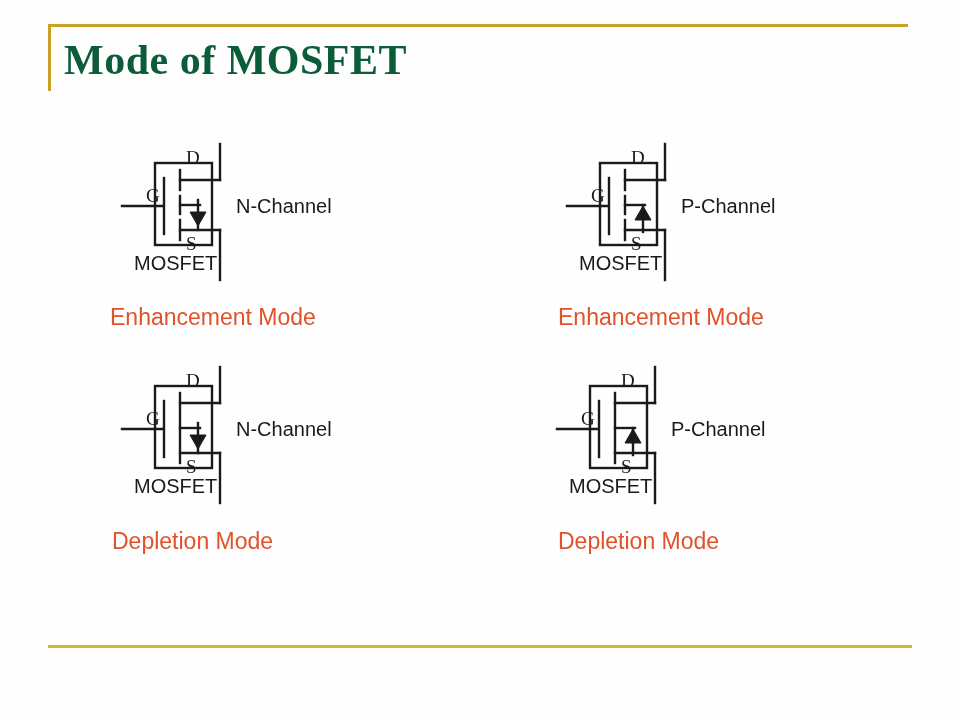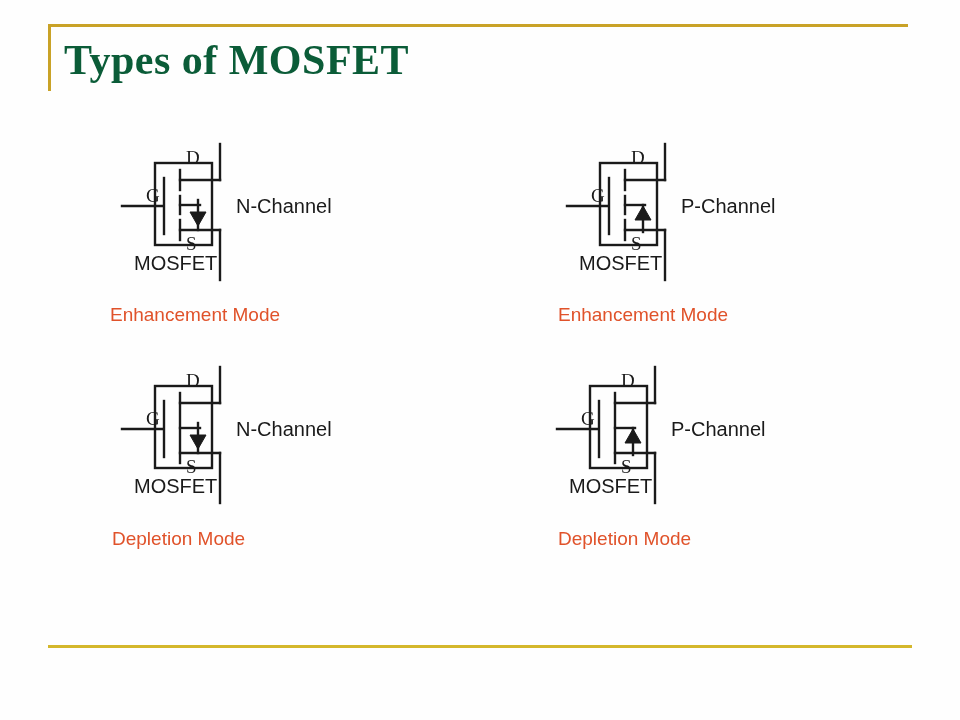--- a/index.html
+++ b/index.html
@@ -76,38 +76,38 @@
 
   .symbol-svg {
     position: absolute;
     left: 0;
     top: 0;
   }
 
   .caption {
     position: absolute;
     font-family: "Liberation Sans", sans-serif;
-    font-size: 19px;
+    font-size: 23px;
     color: #e0522a;
     white-space: nowrap;
   }
   .cap-1 { left: 110px; top: 304px; }
   .cap-2 { left: 558px; top: 304px; }
   .cap-3 { left: 112px; top: 528px; }
   .cap-4 { left: 558px; top: 528px; }
 </style>
 </head>
 <body>
 
 <div class="slide">
 
   <div class="rule-top"></div>
   <div class="rule-left"></div>
 
-  <div class="title">Types of MOSFET</div>
+  <div class="title">Mode of MOSFET</div>
 
   <div class="cell cell-nch-enh">
     <svg class="symbol-svg" width="330" height="160" viewBox="0 0 330 160">
       <g stroke="#1a1a1a" fill="none" stroke-width="2.4" stroke-linecap="square">
 
         <rect x="45" y="23" width="57" height="82"></rect>
 
         <line x1="12" y1="66" x2="52" y2="66"></line>
 
         <line x1="54" y1="38" x2="54" y2="94"></line>

